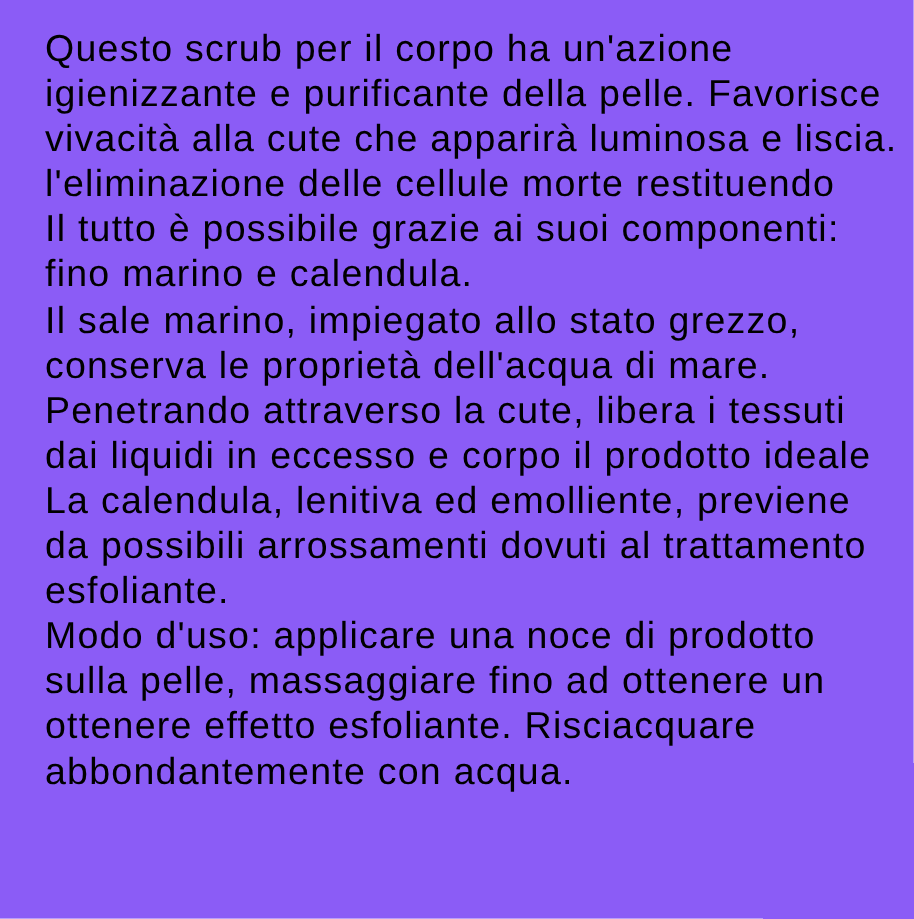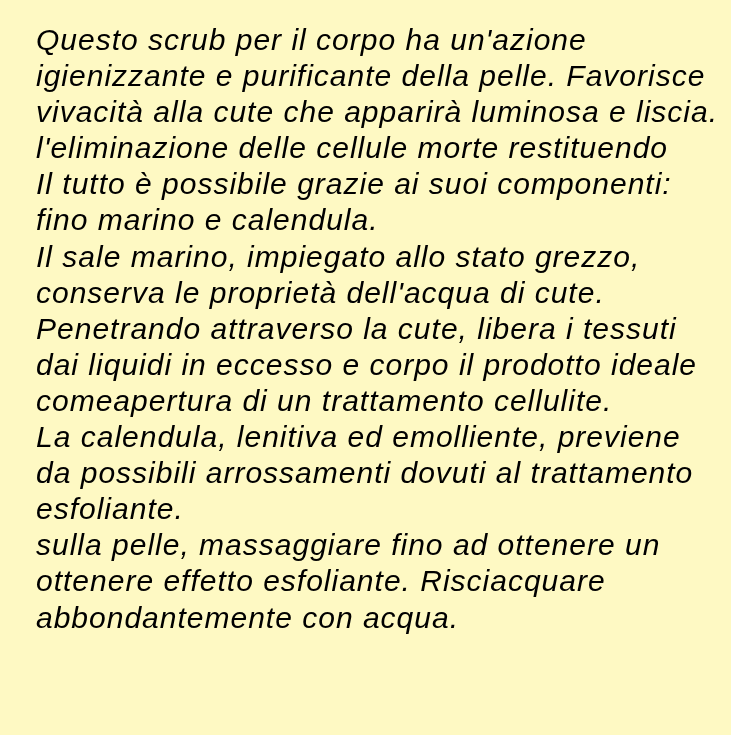--- a/index.html
+++ b/index.html
@@ -4,23 +4,22 @@
 <style>
   html, body {
     margin: 0;
     padding: 0;
     background: #ffffff;
   }
   .page {
     position: relative;
     width: 731px;
     height: 735px;
-    background: #fef9c3;
+    background: #8b5cf6;
     overflow: hidden;
-    font-style: italic;
   }
   .text-block {
     position: absolute;
     top: 22px;
     left: 36px;
     right: 0;
     font-family: "Liberation Sans", "DejaVu Sans", sans-serif;
     font-size: 30px;
     line-height: 36.1px;
     font-weight: 400;
@@ -36,24 +35,24 @@
 
 <div class="page">
   <div class="text-block">
     <div class="line">Questo scrub per il corpo ha un'azione</div>
     <div class="line">igienizzante e purificante della pelle. Favorisce</div>
     <div class="line">vivacità alla cute che apparirà luminosa e liscia.</div>
     <div class="line">l'eliminazione delle cellule morte restituendo</div>
     <div class="line">Il tutto è possibile grazie ai suoi componenti:</div>
     <div class="line">fino marino e calendula.</div>
     <div class="line">Il sale marino, impiegato allo stato grezzo,</div>
-    <div class="line">conserva le proprietà dell'acqua di cute.</div>
+    <div class="line">conserva le proprietà dell'acqua di mare.</div>
     <div class="line">Penetrando attraverso la cute, libera i tessuti</div>
     <div class="line">dai liquidi in eccesso e corpo il prodotto ideale</div>
-    <div class="line">comeapertura di un trattamento cellulite.</div>
     <div class="line">La calendula, lenitiva ed emolliente, previene</div>
     <div class="line">da possibili arrossamenti dovuti al trattamento</div>
     <div class="line">esfoliante.</div>
+    <div class="line">Modo d'uso: applicare una noce di prodotto</div>
     <div class="line">sulla pelle, massaggiare fino ad ottenere un</div>
     <div class="line">ottenere effetto esfoliante. Risciacquare</div>
     <div class="line">abbondantemente con acqua.</div>
   </div>
 </div>
 
 </body></html>

